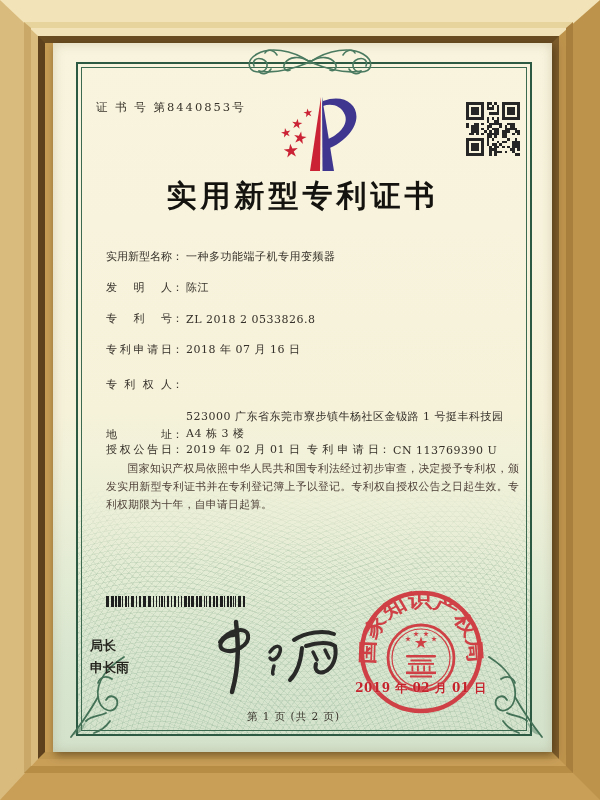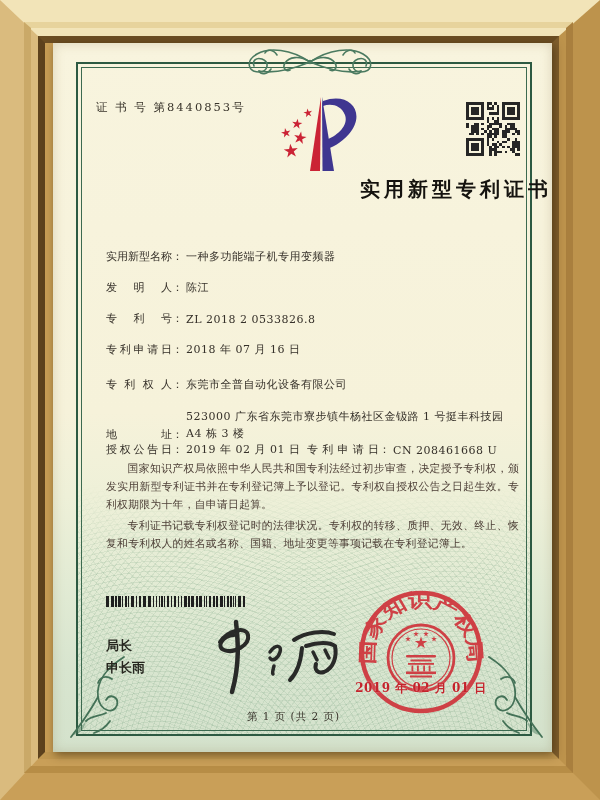--- a/index.html
+++ b/index.html
@@ -45,36 +45,36 @@
   .gb-inner{position:absolute;left:28px;top:24px;right:25px;bottom:21px;border:1px solid #3c6a50;}
   .ornament-top{position:absolute;left:166px;top:2px;}
   .flourish{position:absolute;}
   .flourish.bl{left:13px;top:612px;}
   .flourish.br{left:428px;top:612px;transform:scaleX(-1);}
   
   .cert-no{position:absolute;left:43px;top:57px;font-size:11.5px;letter-spacing:2px;color:#38332a;}
   .logo{position:absolute;left:213px;top:50px;}
   .qr{position:absolute;left:413px;top:59px;width:54px;height:54px;}
   .qr rect{fill:#262626;}
-  .title{position:absolute;left:0;top:133px;width:100%;text-align:right;
-         font-size:20px;font-weight:bold;letter-spacing:4px;color:#15130f;}
+  .title{position:absolute;left:0;top:133px;width:100%;text-align:center;
+         font-size:30px;font-weight:bold;letter-spacing:4px;color:#15130f;}
   .row{position:absolute;left:53px;font-size:11px;color:#36312a;display:flex;align-items:flex-end;white-space:nowrap;}
   .flabel{display:inline-block;width:66px;text-align:justify;text-align-last:justify;flex:none;}
   .colon{flex:none;margin-right:3px;}
   .fvalue{letter-spacing:.5px;}
   .fvalue.wrap{white-space:normal;width:334px;line-height:17px;}
   .row.grant2{left:254px;}
   .row.grant2 .flabel{width:72px;}
   .paras{position:absolute;left:53px;top:417px;width:413px;
          font-size:10.8px;line-height:18px;color:#4c3e36;text-align:justify;letter-spacing:.3px;}
   .paras p{margin:0;text-indent:2em;}
   .paras p + p{margin-top:3px;}
   .barcode{position:absolute;left:53px;top:553px;}
   .barcode rect{fill:#1f1f1f;}
-  .sign-labels{position:absolute;left:53px;top:592px;font-family:"DejaVu Sans","Liberation Sans",sans-serif;
+  .sign-labels{position:absolute;left:37px;top:592px;font-family:"DejaVu Sans","Liberation Sans",sans-serif;
                font-size:13px;font-weight:600;color:#26261f;line-height:22px;}
   .signature{position:absolute;left:125px;top:557px;}
   .seal{position:absolute;left:300px;top:543px;opacity:.9;}
   .seal-date{position:absolute;left:300px;top:637px;width:136px;text-align:center;
              color:#c4232b;font-weight:bold;font-size:12px;letter-spacing:.5px;
              text-shadow:0 0 2px rgba(255,255,255,.55);}
   .footer{position:absolute;left:0;top:667px;width:100%;text-align:center;
           font-size:10.5px;color:#3a352c;letter-spacing:1px;padding-right:18px;box-sizing:border-box;}
 </style>
 </head>
@@ -397,41 +397,39 @@
         <span class="fvalue">ZL 2018 2 0533826.8</span>
     </div>
     <div class="row" style="top:299px">
       <span class="flabel">专利申请日</span>
         <span class="colon">：</span>
         <span class="fvalue">2018 年 07 月 16 日</span>
     </div>
     <div class="row" style="top:334px">
       <span class="flabel">专利权人</span>
         <span class="colon">：</span>
-        <span class="fvalue">东莞市全普自动化设备有限公司</span>
     </div>
     <div class="row" style="top:365px">
       <span class="flabel">地址</span>
         <span class="colon">：</span>
         <span class="fvalue wrap">523000 广东省东莞市寮步镇牛杨社区金钑路 1 号挺丰科技园 A4 栋 3 楼</span>
     </div>
     <div class="row" style="top:399px">
       <span class="flabel">授权公告日</span>
         <span class="colon">：</span>
         <span class="fvalue">2019 年 02 月 01 日</span>
     </div>
     <div class="row grant2" style="top:399px">
       <span class="flabel">专利申请日</span>
         <span class="colon">：</span>
-        <span class="fvalue">CN 208461668 U</span>
+        <span class="fvalue">CN 113769390 U</span>
     </div>
 
     <div class="paras">
       <p>国家知识产权局依照中华人民共和国专利法经过初步审查，决定授予专利权，颁发实用新型专利证书并在专利登记簿上予以登记。专利权自授权公告之日起生效。专利权期限为十年，自申请日起算。</p>
-      <p>专利证书记载专利权登记时的法律状况。专利权的转移、质押、无效、终止、恢复和专利权人的姓名或名称、国籍、地址变更等事项记载在专利登记簿上。</p>
     </div>
 
     <svg class="barcode" id="barcode" width="140" height="11" viewBox="0 0 140 11">
         <rect x="0" y="0" width="3" height="11"></rect>
         <rect x="5" y="0" width="3" height="11"></rect>
         <rect x="9" y="0" width="2" height="11"></rect>
         <rect x="12" y="0" width="3" height="11"></rect>
         <rect x="16" y="0" width="1" height="11"></rect>
         <rect x="19" y="0" width="2" height="11"></rect>
         <rect x="22" y="0" width="1" height="11"></rect>

